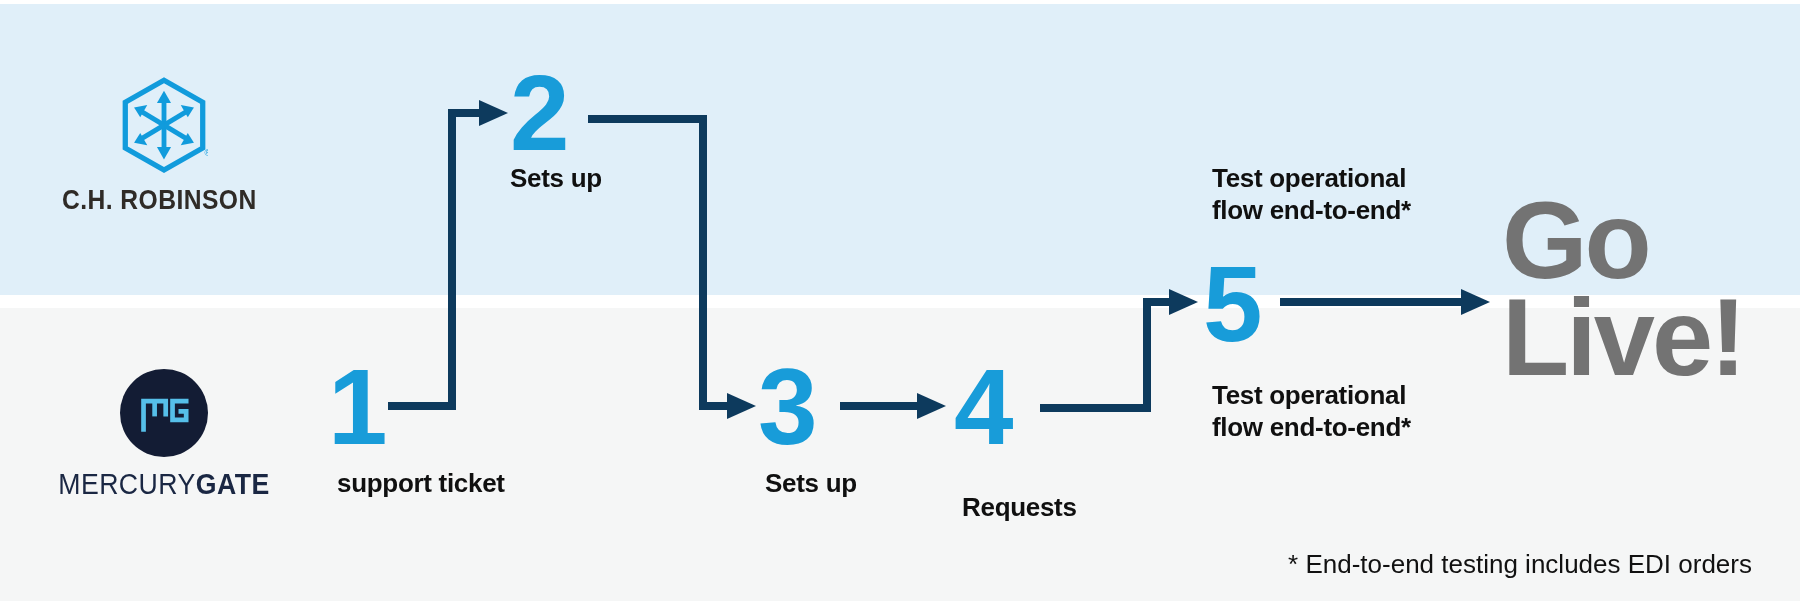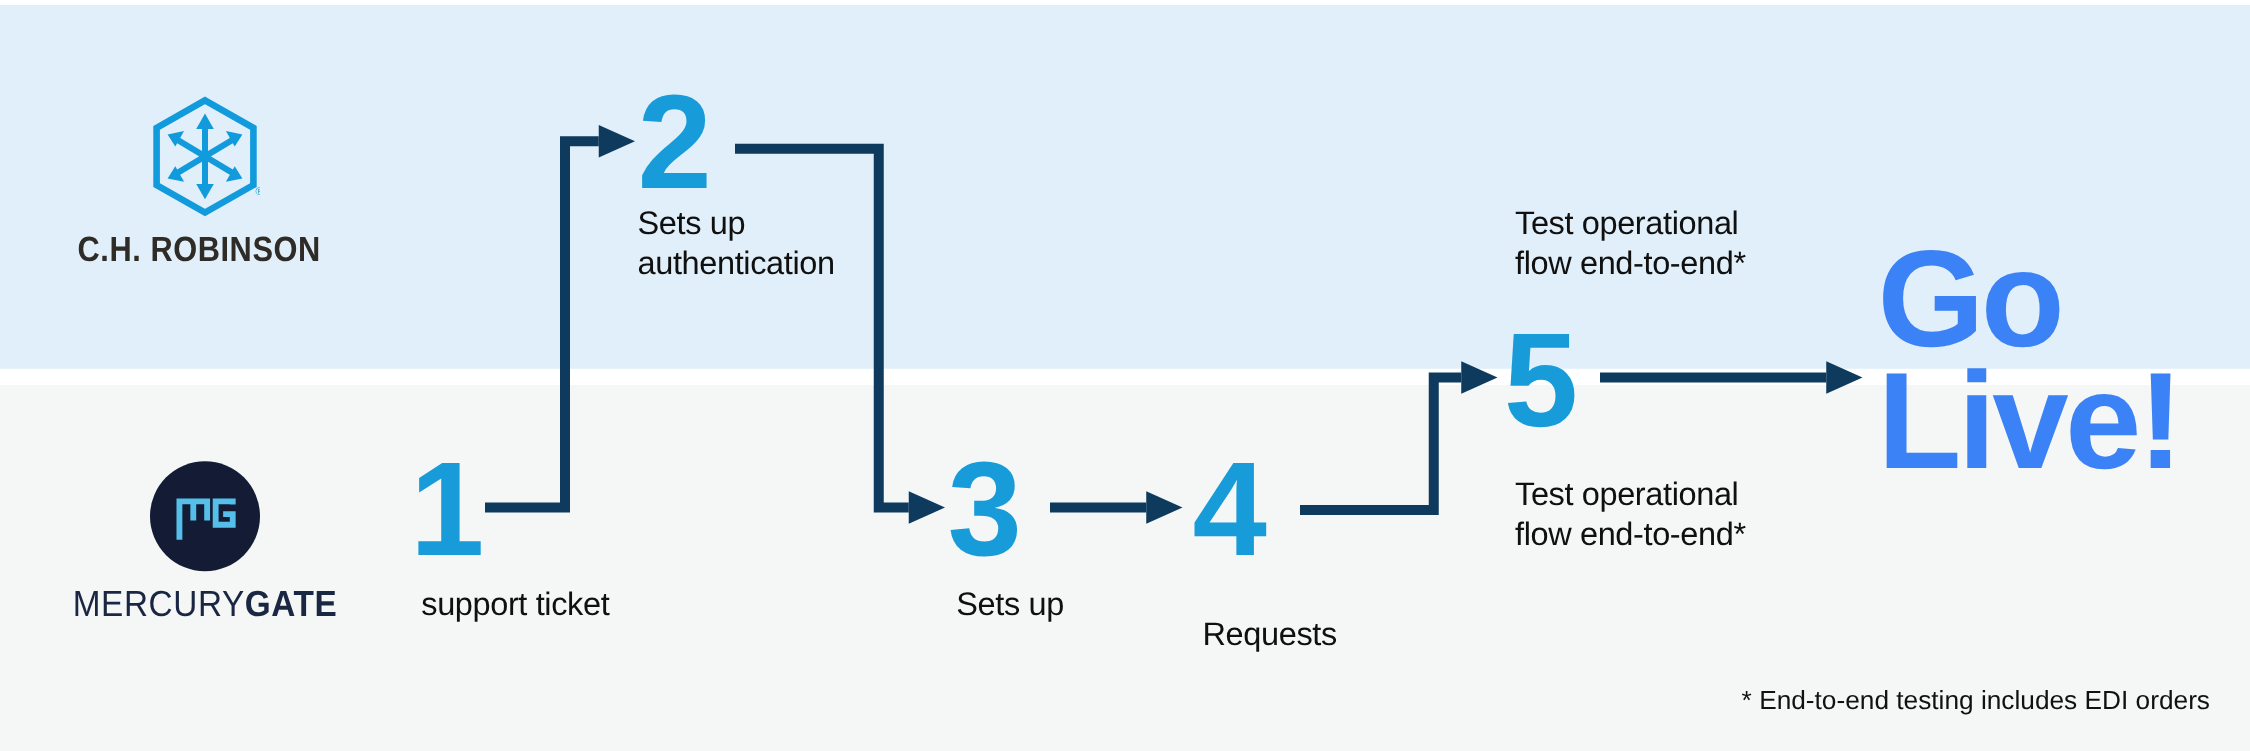--- a/index.html
+++ b/index.html
@@ -10,41 +10,41 @@
   .band{position:absolute;left:0;width:1800px;}
   .band-top{top:4px;height:291px;background:#e0eff9;}
   .band-bottom{top:308px;height:293px;background:#f5f6f6;}
   .connectors{position:absolute;left:0;top:0;width:1800px;height:601px;pointer-events:none;}
 
   .step-number{
     position:absolute;color:#189cd9;font-size:107px;font-weight:700;line-height:1;
     letter-spacing:-2px;white-space:nowrap;
   }
   .step-label{
-    position:absolute;color:#101010;font-size:26px;font-weight:400;line-height:1.23;
+    position:absolute;color:#101010;font-size:26px;font-weight:700;line-height:1.23;
     letter-spacing:-0.3px;white-space:nowrap;
   }
   .n1{left:328px;top:354px;}
   .n2{left:510px;top:60px;}
   .n3{left:758px;top:354px;}
   .n4{left:954px;top:354px;}
   .n5{left:1203px;top:251px;}
   .l1{left:337px;top:468px;}
   .l2{left:510px;top:163px;}
   .l3{left:765px;top:468px;}
   .l4{left:962px;top:468px;margin-top:24px;}
   .l5t{left:1212px;top:163px;}
   .l5b{left:1212px;top:380px;}
 
   .go-live{
-    position:absolute;left:1502px;top:192px;color:#3b82f6;font-size:110px;font-weight:700;
+    position:absolute;left:1502px;top:192px;color:#737373;font-size:110px;font-weight:700;
     line-height:0.88;letter-spacing:-3px;white-space:nowrap;
   }
   .footnote{
-    position:absolute;right:32px;top:549px;color:#111111;font-size:21px;font-weight:400;
+    position:absolute;right:48px;top:549px;color:#111111;font-size:26px;font-weight:400;
     white-space:nowrap;
   }
 
   .chr-logo{position:absolute;left:120px;top:76px;width:88px;height:100px;}
   .chr-name{
     position:absolute;left:62px;top:184px;color:#2f2b27;font-size:28px;font-weight:700;
     letter-spacing:0.5px;white-space:nowrap;transform:scaleX(0.88);transform-origin:left top;
   }
   .mg-circle{
     position:absolute;left:120px;top:369px;width:88px;height:88px;border-radius:50%;
@@ -121,21 +121,20 @@
   <div class="step-number n2">2</div>
   <div class="step-number n3">3</div>
   <div class="step-number n4">4</div>
   <div class="step-number n5">5</div>
 
   <div class="step-label l1">
     <div>support ticket</div>
   </div>
   <div class="step-label l2">
     <div>Sets up</div>
-    <div>authentication</div>
   </div>
   <div class="step-label l3">
     <div>Sets up</div>
   </div>
   <div class="step-label l4">
     <div>Requests</div>
   </div>
   <div class="step-label l5t">
     <div>Test operational</div>
     <div>flow end-to-end*</div>

